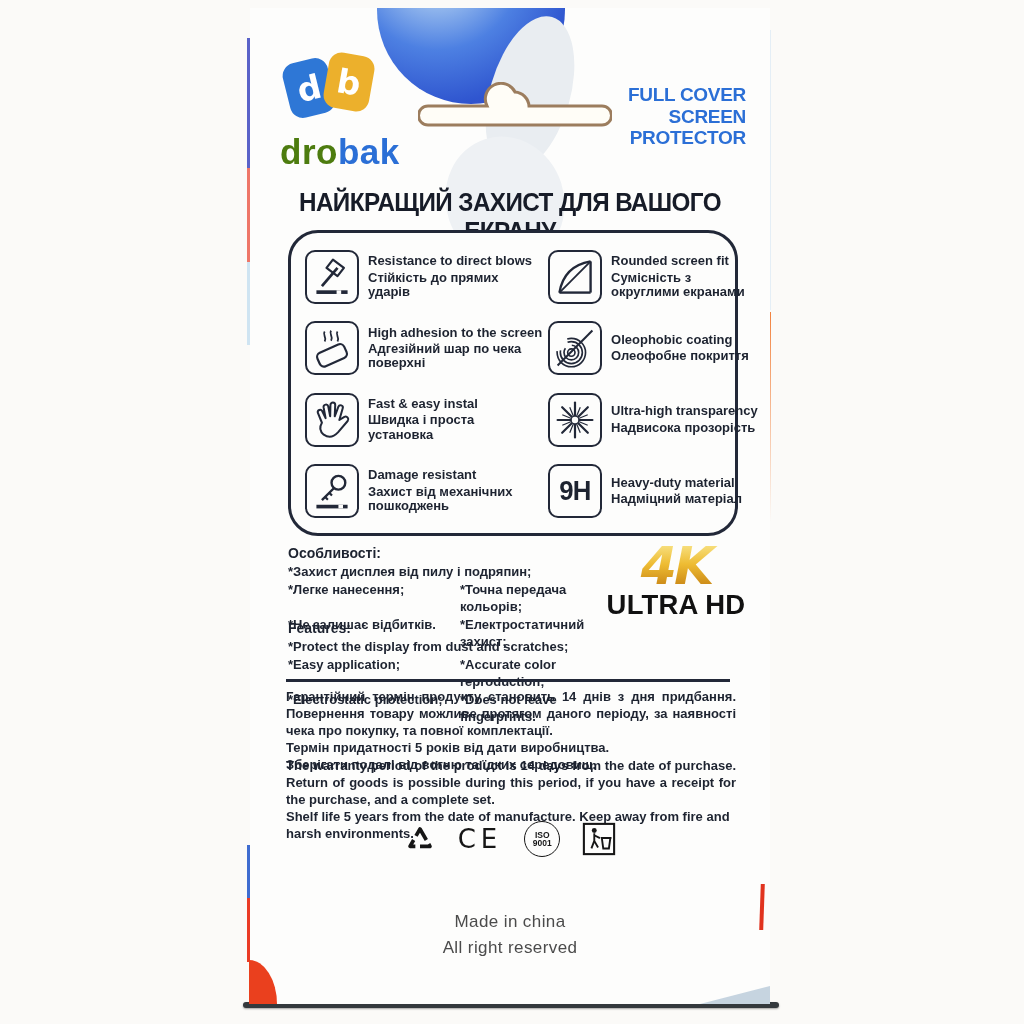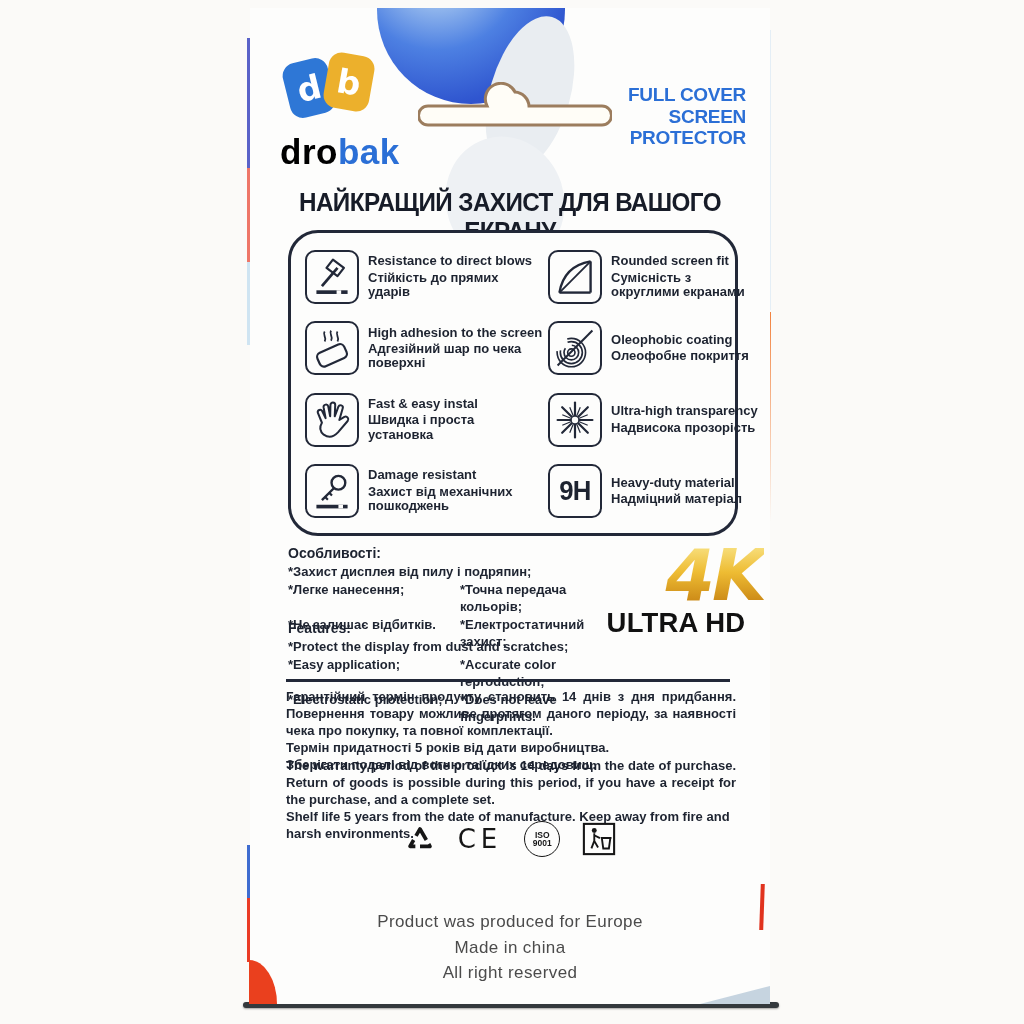--- a/index.html
+++ b/index.html
@@ -28,21 +28,21 @@
   .slot{position:absolute;left:168px;top:74px;width:194px;height:56px;z-index:5;}
   
   .logo{position:absolute;left:30px;top:44px;width:130px;height:118px;z-index:6;}
   .logo-squares{position:relative;width:120px;height:78px;}
   .sq{position:absolute;width:46px;height:56px;border-radius:13px;color:#fff;
     display:flex;align-items:center;justify-content:center;
     font-family:"DejaVu Sans", sans-serif;font-weight:700;font-size:33px;}
   .sq-blue{left:6px;top:8px;background:#2e77d6;transform:rotate(-14deg);z-index:1;}
   .sq-yellow{left:46px;top:2px;background:#ecb02c;transform:rotate(10deg);z-index:2;}
   .logo-word{margin-top:4px;font-size:35px;font-weight:700;letter-spacing:.5px;line-height:1;}
-  .logo-word .p1{color:#000000;}
+  .logo-word .p1{color:#4d7c0f;}
   .logo-word .p2{color:#2b6fd6;}
   
   .tagline{position:absolute;right:24px;top:76px;text-align:right;z-index:6;
     color:#2b6fd6;font-weight:800;font-size:19px;line-height:1.14;letter-spacing:-.3px;}
   
   .heading{position:absolute;left:0;top:180px;width:100%;text-align:center;z-index:6;
     font-size:25px;font-weight:800;letter-spacing:-.6px;transform:scaleX(.97);color:#171c28;}
   
   .fbox{position:absolute;left:38px;top:222px;width:450px;height:306px;box-sizing:border-box;
     border:3px solid #222838;border-radius:30px;z-index:6;background:#fdfdfc;
@@ -58,24 +58,24 @@
   .badge9h{font-size:28px;font-weight:700;transform:scaleX(.92);letter-spacing:-1px;}
   
   .hl{position:absolute;left:38px;z-index:6;width:330px;}
   .hl-uk{top:537px;}
   .hl-en{top:612px;}
   .hl-title{font-size:14px;font-weight:700;margin-bottom:2px;}
   .hl-line{font-size:13px;font-weight:700;line-height:1.35;}
   .hl-grid{display:grid;grid-template-columns:172px auto;font-size:13px;font-weight:700;line-height:1.35;}
   
   .fourk{position:absolute;right:6px;top:534px;width:176px;text-align:center;z-index:6;}
-  .fourk-top{font-family:"DejaVu Sans", sans-serif;font-size:71px;font-weight:800;font-style:italic;
+  .fourk-top{font-family:"DejaVu Sans", sans-serif;font-size:52px;font-weight:800;font-style:italic;
     letter-spacing:-3px;line-height:.95;
     background:linear-gradient(180deg,#f9e58a 0%,#eebc33 45%,#c37d10 100%);
-    -webkit-background-clip:text;background-clip:text;color:transparent;text-align:right;}
+    -webkit-background-clip:text;background-clip:text;color:transparent;}
   .fourk-bottom{font-size:28px;font-weight:800;color:#111;letter-spacing:.2px;transform:scaleX(.98);margin-top:-2px;}
   
   .divider{position:absolute;left:36px;top:671px;width:444px;height:2.5px;background:#222838;z-index:6;}
   .warranty{position:absolute;left:36px;width:450px;z-index:6;font-size:13px;font-weight:700;
     line-height:1.3;color:#1d2330;}
   .w-uk{top:681px;}
   .w-en{top:750px;}
   .warranty .just{text-align:justify;}
   
   .certs{position:absolute;left:0;top:813px;width:100%;display:flex;justify-content:center;
@@ -316,18 +316,17 @@
     <svg width="34" height="34" viewBox="0 0 36 36">
       <rect x="2" y="2" width="32" height="32" stroke-width="2.2"></rect>
       <circle cx="13" cy="9" r="2.6" fill="#161616" stroke="none"></circle>
       <path d="M13,12 v8 M13,14 l6,3 M13,20 l-3,8 M13,20 l4,7" stroke-width="2"></path>
       <path d="M21,17 h9 l-1.5,11 h-6 z" stroke-width="2"></path>
       <line x1="20" y1="17" x2="31" y2="17" stroke-width="2"></line>
     </svg>
   </div>
 
   <div class="footer">
-    <div>Product was produced for Europe</div>
     <div>Made in china</div>
     <div>All right reserved</div>
   </div>
 
 </div>
 
 </body></html>

